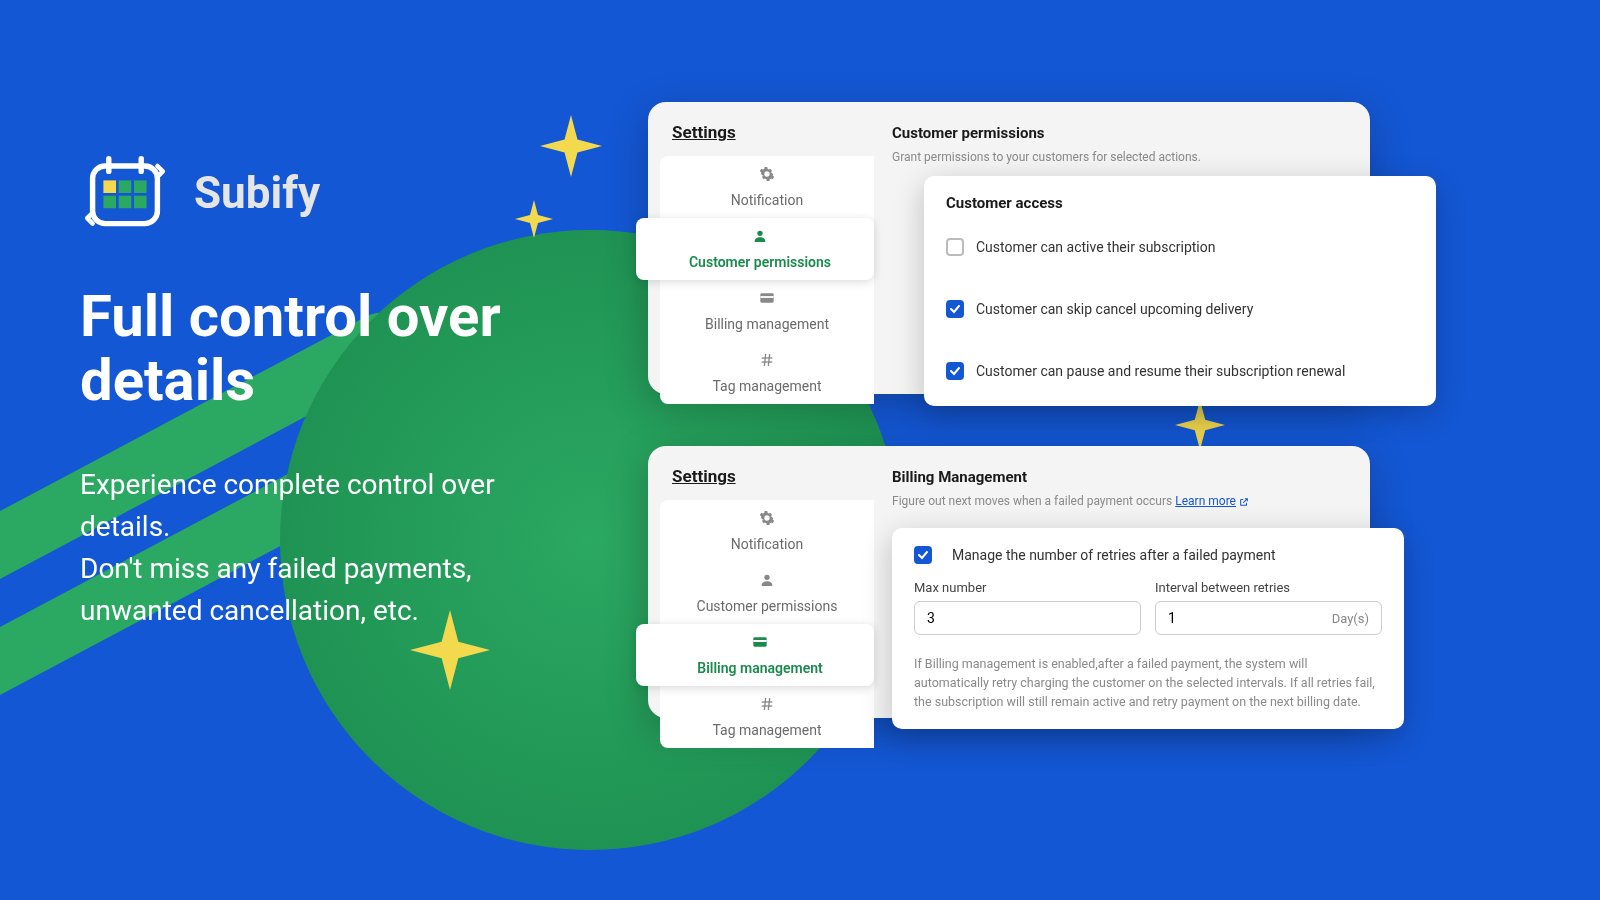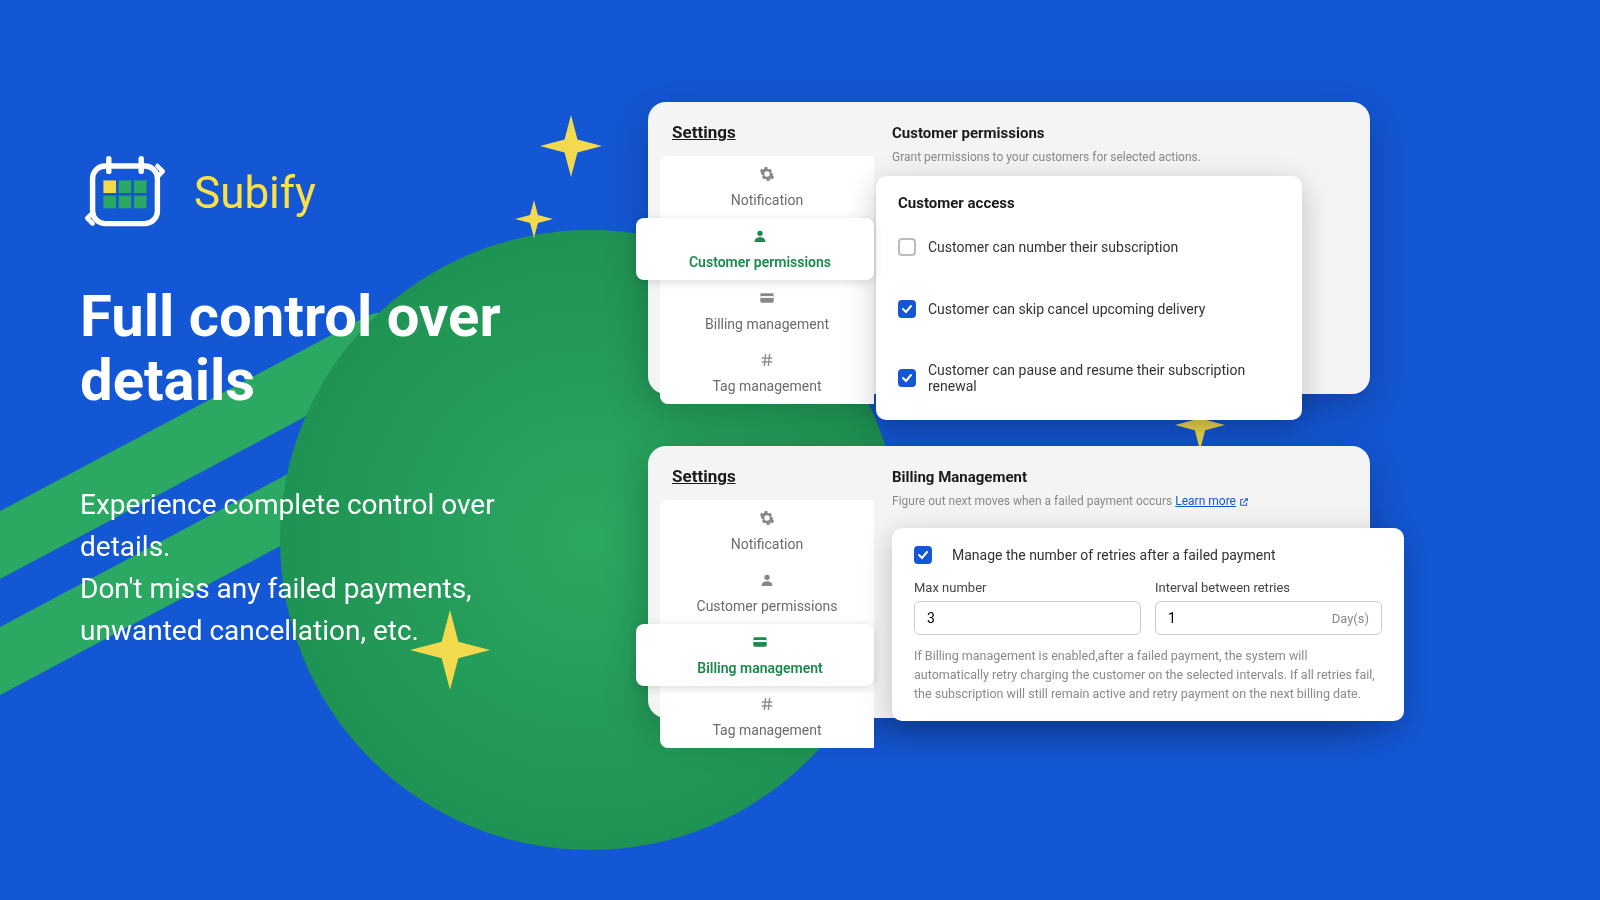--- a/index.html
+++ b/index.html
@@ -48,40 +48,40 @@
   top: 148px;
   display: flex;
   align-items: center;
   gap: 24px;
 }
 .logo-icon {
   width: 90px;
   height: 90px;
 }
 .logo-text {
-  color: #fde047;
+  color: #e5e5e5;
   font-size: 44px;
-  font-weight: 400;
+  font-weight: 700;
 }
 
 
 .headline {
   position: absolute;
   left: 80px;
   top: 285px;
   color: white;
   font-size: 58px;
   font-weight: 700;
   line-height: 1.1;
   width: 520px;
 }
 .subtext {
   position: absolute;
   left: 80px;
-  top: 484px;
+  top: 464px;
   color: white;
   font-size: 28px;
   font-weight: 400;
   line-height: 1.5;
   width: 500px;
 }
 
 
 .card {
   position: absolute;
@@ -151,21 +151,21 @@
 .content-sub a { color: #1457d4; text-decoration: underline; }
 
 
 .float-panel {
   position: absolute;
   background: white;
   border-radius: 10px;
   box-shadow: 0 8px 30px rgba(0,0,0,0.22);
   padding: 18px 22px;
 }
-.panel-perm { left: 876px; top: 176px; width: 426px; }
+.panel-perm { left: 924px; top: 176px; width: 512px; }
 .panel-bill { left: 892px; top: 528px; width: 512px; }
 
 .panel-title {
   font-size: 15px;
   font-weight: 700;
   color: #1a1a1a;
   margin-bottom: 18px;
 }
 .check-row {
   display: flex;
@@ -197,21 +197,21 @@
   align-items: center;
   gap: 20px;
   font-size: 14px;
   color: #333;
   margin-bottom: 16px;
 }
 
 .input-row {
   display: flex;
   gap: 14px;
-  margin-bottom: 12px;
+  margin-bottom: 20px;
 }
 .input-group { flex: 1; }
 .input-label {
   font-size: 13px;
   color: #444;
   margin-bottom: 6px;
   display: block;
 }
 .input-field {
   width: 100%;
@@ -314,21 +314,21 @@
   <div class="content">
     <div class="content-title">Customer permissions</div>
     <div class="content-sub">Grant permissions to your customers for selected actions.</div>
   </div>
 </div>
 
 <div class="float-panel panel-perm">
   <div class="panel-title">Customer access</div>
   <div class="check-row">
     <div class="checkbox"></div>
-    <span>Customer can number their subscription</span>
+    <span>Customer can active their subscription</span>
   </div>
   <div class="check-row spaced">
     <div class="checkbox checked">
         <svg width="12" height="12" viewBox="0 0 24 24" fill="none" stroke-width="4" stroke-linecap="round">
           <polyline points="4,12 10,18 20,6"></polyline>
         </svg>
       </div>
     <span>Customer can skip cancel upcoming delivery</span>
   </div>
   <div class="check-row spaced">

